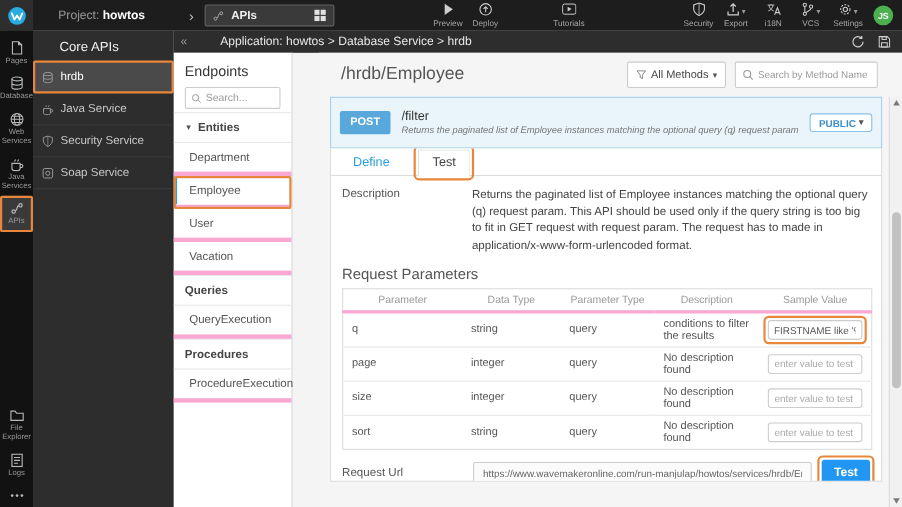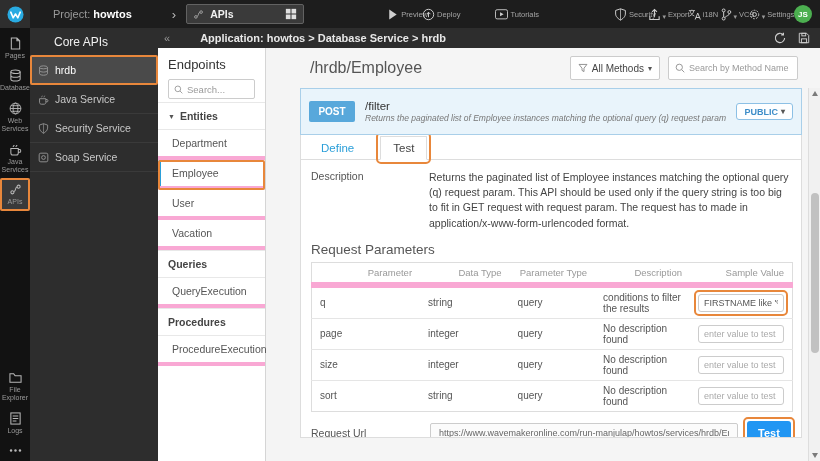--- a/index.html
+++ b/index.html
@@ -17,21 +17,21 @@
   .project{margin-left:23px;font-size:11px;color:#9a9a9a;white-space:nowrap}
   .project b{color:#fff}
   .tb-chev{margin-left:40px;color:#bbb;font-size:13px;line-height:1}
   .apis-tab{margin-left:10px;width:118px;height:20px;background:#3a3a3a;border:1px solid #626262;border-radius:2px;display:flex;align-items:center;gap:6px;padding:0 6px;flex:none}
   .apis-tab .icn{width:11px;height:11px;color:#aaa}
   .apis-tab .label{flex:1;font-size:10.5px;font-weight:bold;color:#f0f0f0}
   .apis-tab .grid-icn{width:12px;height:12px;color:#e0e0e0}
   .tb-group{display:flex;align-items:center}
   .tb-left{margin-left:86px}
   .tb-right{margin-left:auto}
-  .tb-action{display:flex;flex-direction:row;align-items:center;justify-content:center;width:34px;gap:2px;cursor:pointer}
+  .tb-action{display:flex;flex-direction:column;align-items:center;justify-content:center;width:34px;gap:2px;cursor:pointer}
   .tb-iconrow{display:flex;align-items:flex-end}
   .tb-action .icn{width:13px;height:13px;color:#cfcfcf}
   .tb-caret{font-size:7px;color:#9a9a9a;margin-left:1px}
   .tb-label{font-size:7.5px;color:#a5a5a5;white-space:nowrap}
   .avatar{width:18px;height:18px;border-radius:50%;background:var(--avatar-green);color:#fff;font-size:8px;font-weight:bold;display:flex;align-items:center;justify-content:center;margin:0 8px 0 6px;flex:none}
 
   
   .rail{position:absolute;left:0;top:28px;bottom:0;width:30px;background:#121212;display:flex;flex-direction:column;align-items:center;padding-top:4px}
   .rail-item{width:30px;padding:5px 0 4px;display:flex;flex-direction:column;align-items:center;gap:2px;cursor:pointer}
   .rail-item .icn{width:13px;height:13px;color:#b8b8b8}
@@ -43,21 +43,21 @@
   .core-apis{position:absolute;left:30px;top:28px;bottom:0;width:128px;background:#2d2d2d}
   .capi-title{padding:7px 24px 6px;font-size:12px;font-weight:normal;color:#f0f0f0}
   .capi-item{height:23px;display:flex;align-items:center;gap:6px;padding:14px 8px;font-size:10.5px;color:#c8c8c8;border-bottom:1px solid #3a3a3a;cursor:pointer}
   #capi-items .capi-item:first-child{border-top:1px solid #3a3a3a}
   .capi-item .icn{width:11px;height:11px;color:#9d9d9d;flex:none}
   .capi-item.selected{background:#4a4a4a;color:#fff}
 
   
   .appbar{position:absolute;left:158px;top:28px;right:0;height:20px;background:#2d2d2d;display:flex;align-items:center}
   .appbar-collapse{color:#999;font-size:11px;padding:0 4px 0 6px;cursor:pointer}
-  .appbar-crumb{margin-left:26px;font-size:11px;font-weight:bold;color:#e8e8e8;white-space:nowrap}
+  .appbar-crumb{margin-left:26px;font-size:11px;font-weight:normal;color:#e8e8e8;white-space:nowrap}
   .appbar-icons{margin-left:auto;display:flex;align-items:center;gap:12px;padding-right:10px}
   .appbar-icons .icn{width:12px;height:12px;color:#cfcfcf;cursor:pointer}
 
   
   .endpoints{position:absolute;left:158px;top:48px;bottom:0;width:108px;background:#fff;border-right:1px solid #d5d5d5}
   .ep-title{padding:9px 10px 7px;font-size:13px;color:#333}
   .ep-search{margin:0 10px 3px;height:20px;border:1px solid #ccc;border-radius:2px;display:flex;align-items:center;gap:4px;padding:0 5px;background:#fff}
   .ep-search .icn{width:9px;height:9px;color:#999;flex:none}
   .ep-search input{border:none;outline:none;width:100%;font-size:9.5px;color:#555;background:transparent}
   .ep-group-header{display:flex;align-items:center;gap:5px;padding:7px 10px;font-size:10.5px;font-weight:bold;color:#444;border-top:1px solid #e8e8e8;border-bottom:1px solid #e8e8e8;cursor:pointer}
@@ -89,21 +89,21 @@
   .tab{font-size:11.5px;padding:5px 12px;cursor:pointer}
   .tab.define{color:var(--link-blue)}
   .tab.active{color:#444;background:#fff;border:1px solid #ddd;border-bottom:1px solid #fff;margin-bottom:-1px;margin-left:14px}
 
   .desc-row{display:flex;padding:10px 10px 8px}
   .desc-label{width:118px;font-size:10.5px;color:#555;flex:none}
   .desc-text{font-size:10.5px;color:#444;line-height:1.45;max-width:392px}
   .section-heading{font-size:13.5px;color:#555;padding:3px 10px 5px}
 
   .param-table{width:482px;margin:0 10px;border-collapse:collapse;border:1px solid #ddd}
-  .param-table th{font-size:9.5px;color:#999;font-weight:normal;text-align:right;padding:4px 8px;border-bottom:6px solid #f9a8d4}
+  .param-table th{font-size:9.5px;color:#999;font-weight:normal;text-align:center;padding:4px 8px;border-bottom:3px solid #f9a8d4}
   .param-table td{font-size:10px;color:#555;padding:4px 8px;border-bottom:1px solid #e5e5e5;vertical-align:middle}
   .param-table tr:last-child td{border-bottom:none}
   .sample-input{width:86px;height:18px;border:1px solid #ccc;border-radius:3px;font-size:9px;color:#555;padding:0 5px;font-family:"Liberation Sans",sans-serif}
   .sample-input::placeholder{color:#aaa}
   .ep-search input::placeholder,.main-search input::placeholder{color:#9a9a9a}
 
   .url-row{display:flex;align-items:center;padding:9px 10px;gap:9px}
   .url-label{width:110px;font-size:10.5px;color:#555;flex:none}
   .url-input{flex:1;height:20px;border:1px solid #ccc;background:#fbfbfb;border-radius:2px;font-size:9px;color:#666;padding:0 8px;font-family:"Liberation Sans",sans-serif}
   .test-btn{width:44px;height:24px;background:var(--primary-blue);color:#fff;border:none;border-radius:3px;font-size:11px;font-weight:bold;cursor:pointer;flex:none}

